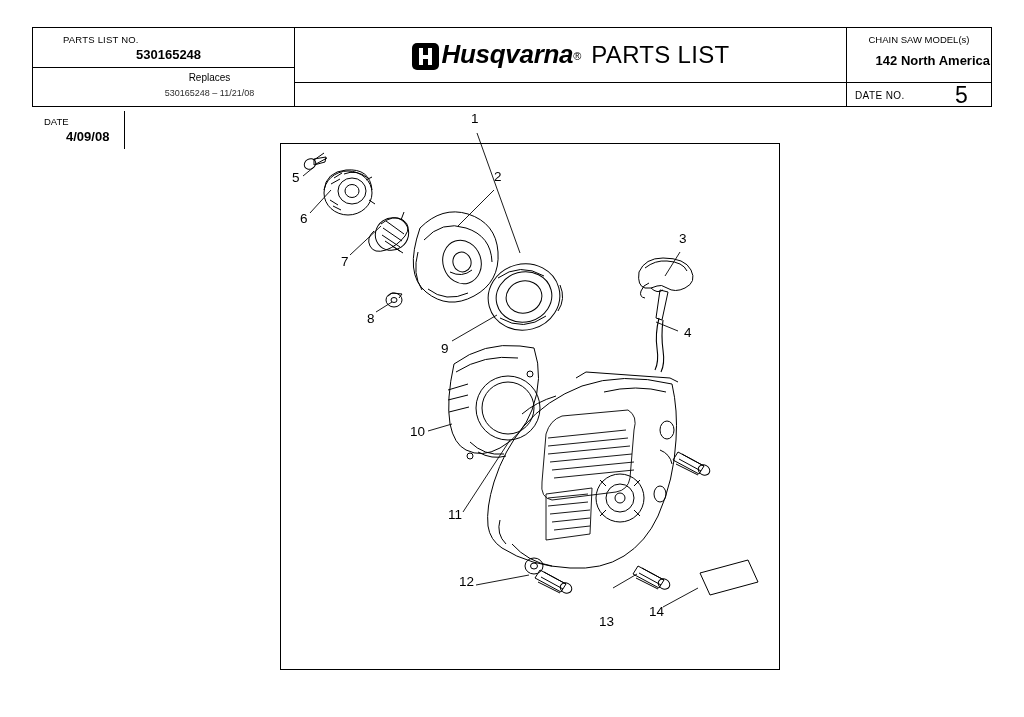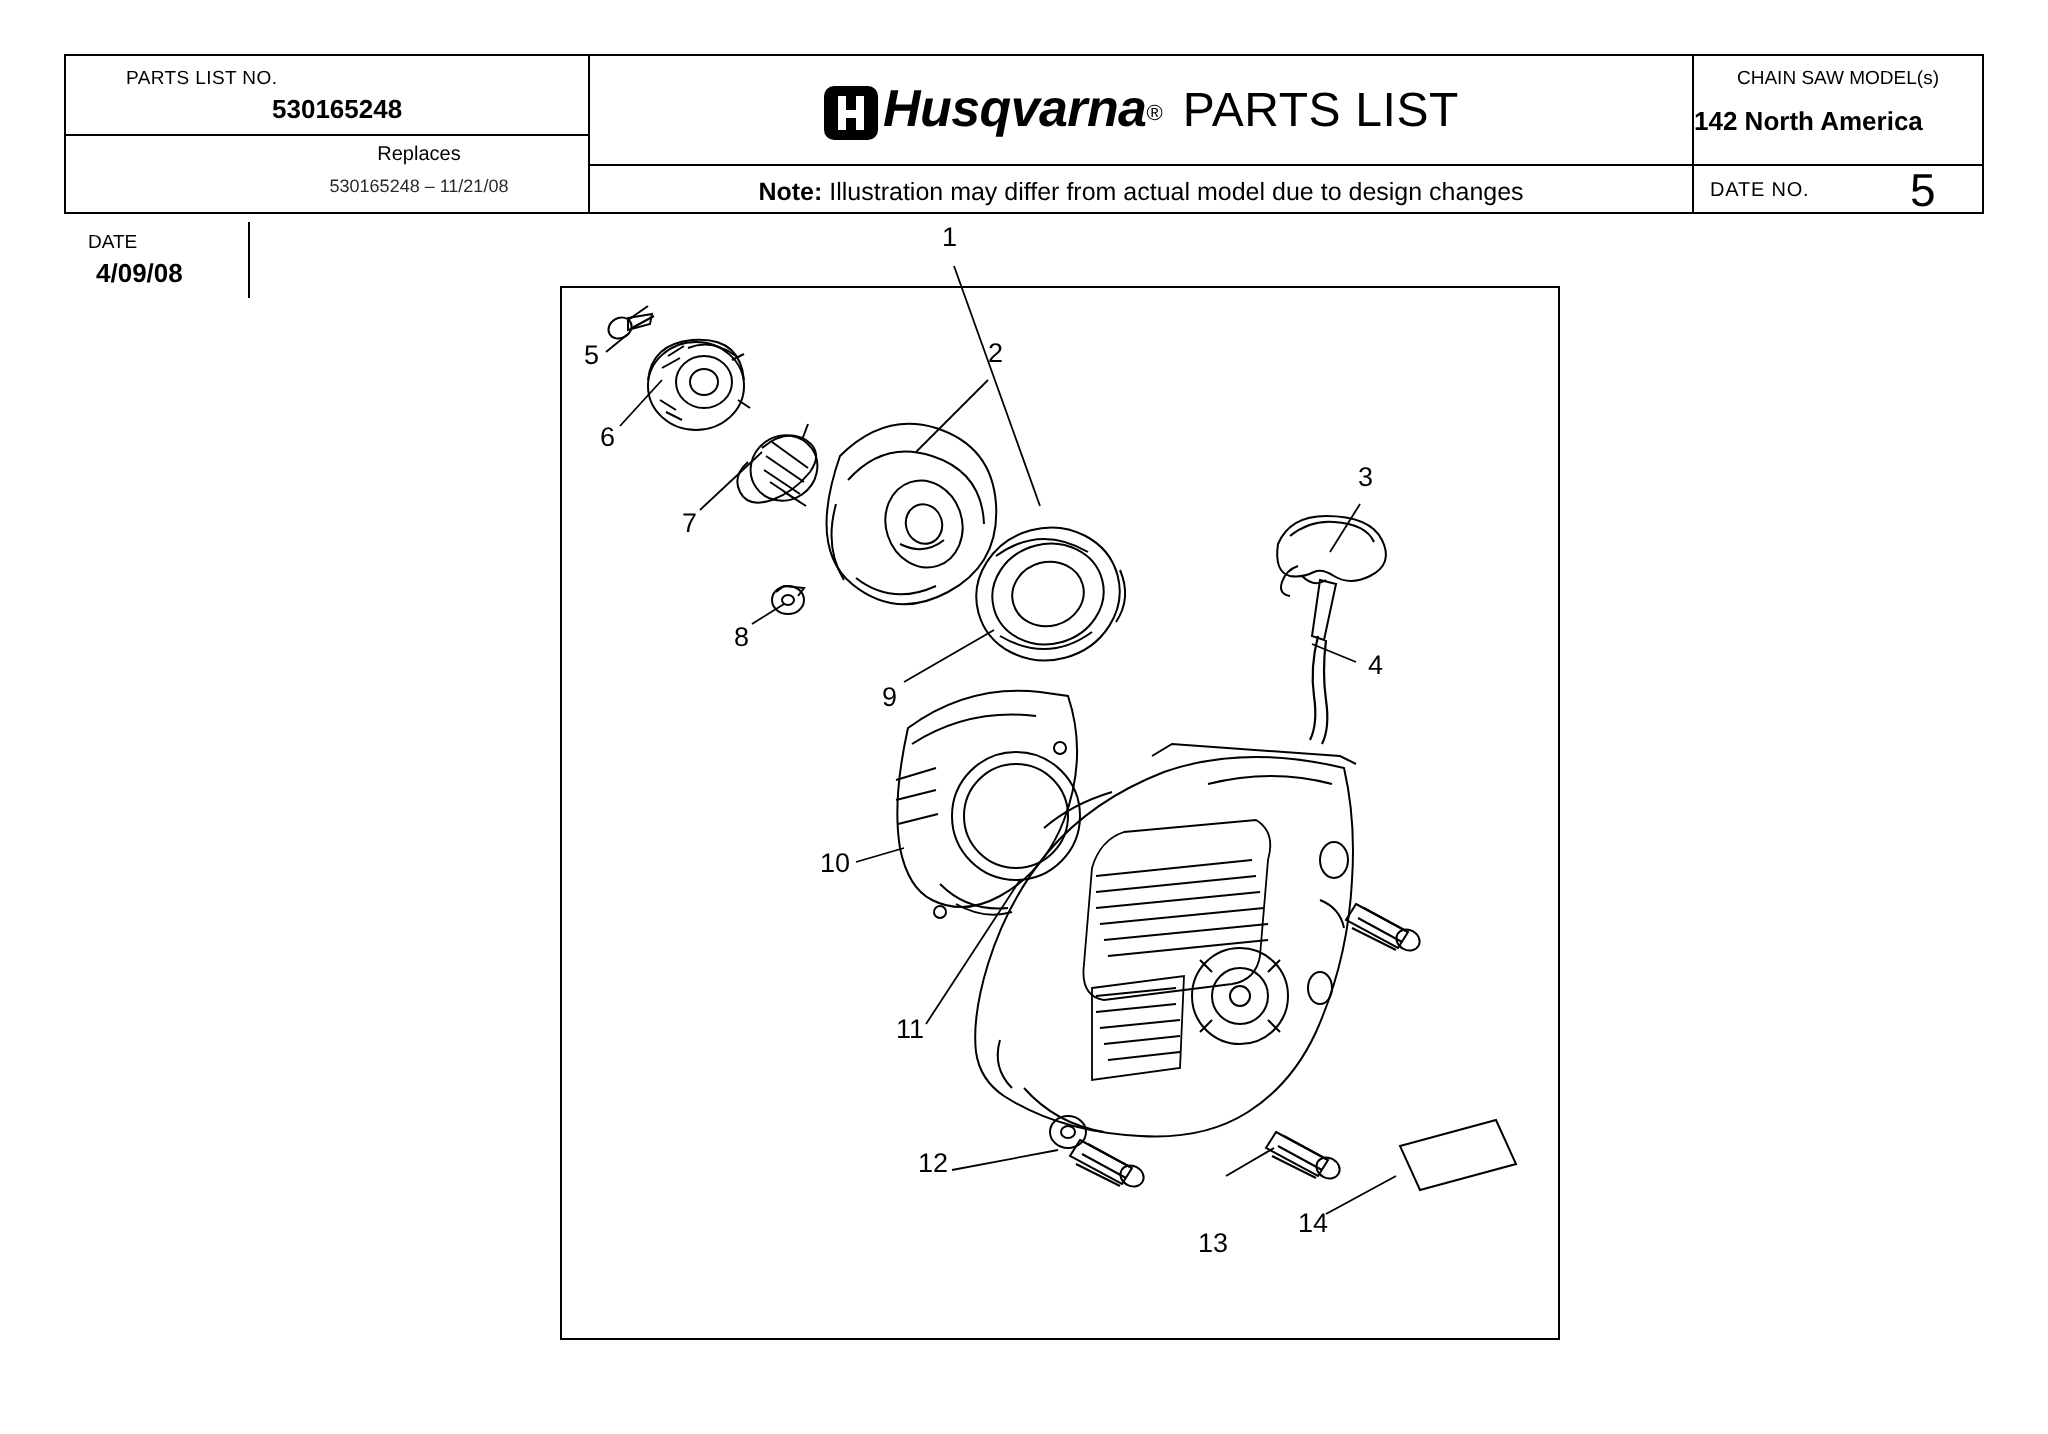--- a/index.html
+++ b/index.html
@@ -72,21 +72,21 @@
     box-sizing: border-box;
     margin-top: 43px;
   }
   .lbl-date {
     position: absolute;
     left: 11px; top: 5px;
     font-size: 9.5px;
   }
   .val-date {
     position: absolute;
-    left: 15px; top: 18px;
+    left: 33px; top: 18px;
     font-size: 13px;
     font-weight: bold;
   }
   .hdr-replaces-cell {
     position: absolute;
     left: 92px; top: 0; right: 0; bottom: 0;
   }
   .lbl-replaces {
     position: absolute;
     left: 0; right: 0; top: 4px;
@@ -191,21 +191,21 @@
   }
   .lbl-model {
     position: absolute;
     left: 0; right: 0; top: 6px;
     text-align: center;
     font-size: 9.5px;
   }
   .val-model {
     position: absolute;
     left: 0; right: 1px; top: 25px;
-    text-align: left;
+    text-align: right;
     font-size: 13px;
     font-weight: bold;
   }
   .hdr-right-bottom {
     position: absolute;
     left: 0; right: 0; top: 55px; bottom: 0;
   }
   .lbl-page {
     position: absolute;
     left: 8px; top: 7px;
@@ -267,23 +267,20 @@
           <div class="val-replaces">530165248  –  11/21/08</div>
         </div>
       </div>
     </div>
 
     <div class="hdr-center">
       <div class="hdr-center-top">
         <div class="brandrow">
           <span class="brand-mark"><span class="brand-bar"></span></span><span class="brand-name">Husqvarna</span><span class="brand-reg">®</span><span class="brand-title">PARTS LIST</span>
         </div>
-      </div>
-      <div class="hdr-center-bottom">
-        <div class="note-line"><b>Note:</b> <span>Illustration may differ from actual model due to design changes</span></div>
       </div>
     </div>
 
     <div class="hdr-right">
       <div class="hdr-right-top">
         <div class="lbl-model">CHAIN SAW MODEL(s)</div>
         <div class="val-model">142 North America</div>
       </div>
       <div class="hdr-right-bottom">
         <div class="lbl-page">DATE   NO.</div>

